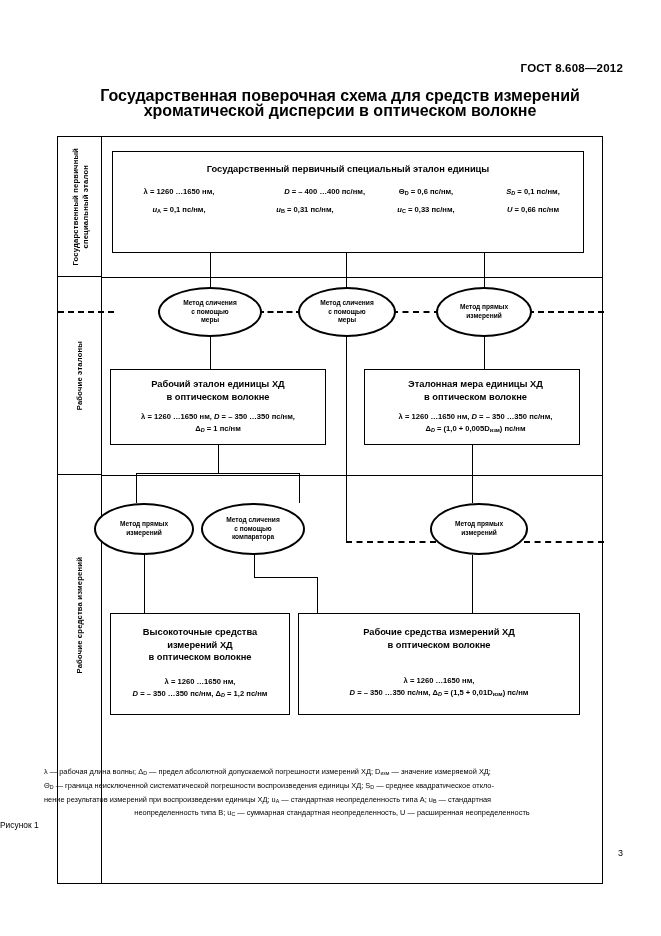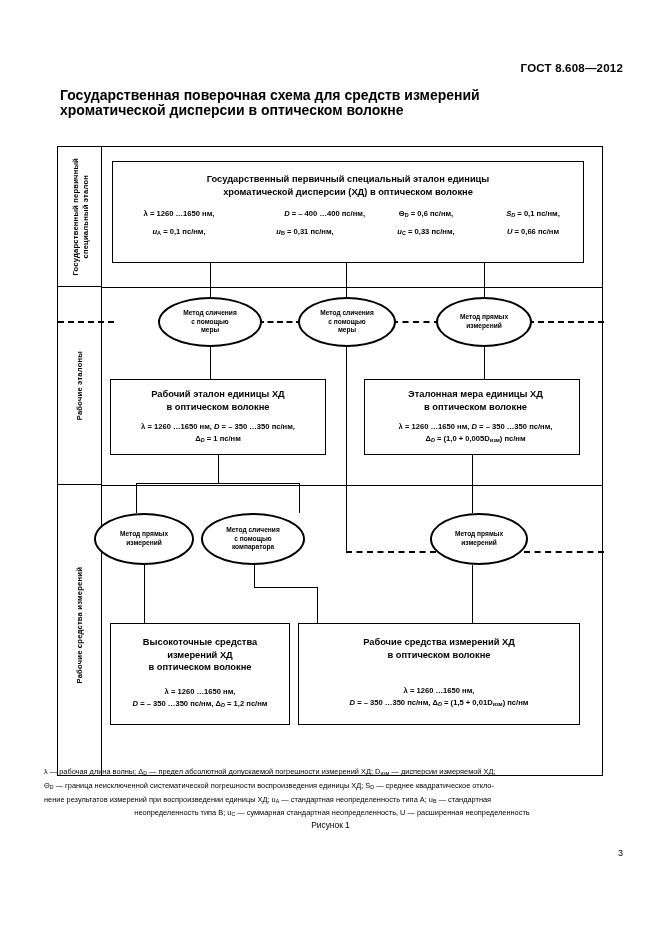--- a/index.html
+++ b/index.html
@@ -23,32 +23,32 @@
     position: absolute;
     right: 38px; top: 62px;
     font-size: 11.5px;
     font-weight: bold;
     letter-spacing: .2px;
   }
   .doc-title {
     position: absolute;
     left: 60px; top: 88px;
     width: 560px;
-    text-align: left;
-    font-size: 14px;
+    text-align: center;
+    font-size: 16px;
     font-weight: bold;
     line-height: 15px;
   }
   .doc-title .l2 { display:block; }
 
   
   .diagram {
     position: absolute;
-    left: 57px; top: 146px;
-    width: 546px; height: 630px;
+    left: 57px; top: 136px;
+    width: 546px; height: 748px;
     border: 1.6px solid #000;
     box-sizing: border-box;
   }
   
   .labelcol {
     position: absolute;
     left: 0; top: 0;
     width: 44px; height: 100%;
     border-right: 1.6px solid #000;
     box-sizing: border-box;
@@ -130,21 +130,20 @@
     width: 576px;
     font-size: 7.4px;
     line-height: 12.6px;
     text-align: justify;
   }
   .footnote .ctr { display:block; text-align:center; }
   .fig-caption {
     position: absolute;
     left: 0; top: 820px;
     width: 661px;
-    text-align: center;
     font-size: 8.4px;
   }
   .pagenum {
     position: absolute;
     right: 38px; top: 848px;
     font-size: 9px;
   }
 </style>
 </head>
 <body>
@@ -171,21 +170,20 @@
       <div class="labelcell lc3">
         <span class="vtext">Рабочие средства измерений</span>
       </div>
     </div>
 
     <div class="hdiv" style="top:140px"></div>
     <div class="hdiv" style="top:338px"></div>
 
     <div class="nbox" style="left:54px; top:14px; width:472px; height:102px; padding-top:11px;">
       <div class="hd">Государственный первичный специальный эталон единицы</div>
-      <div class="hd">хроматической дисперсии (ХД) в оптическом волокне</div>
       <div style="position:relative; height:48px; margin-top:10px;">
         <div class="prm" style="position:absolute; left:6px;  top:0;  width:120px;">
           <span>λ = 1260 …1650 нм,</span>
         </div>
         <div class="prm" style="position:absolute; left:132px; top:0; width:120px;text-align:right;">
           <span class="ital">D</span><span> = – 400 …400 пс/нм,</span>
         </div>
         <div class="prm" style="position:absolute; left:258px; top:0; width:110px;">
           <span>Θ</span><span class="sub">D</span><span> = 0,6 пс/нм,</span>
         </div>
@@ -309,21 +307,21 @@
       </div>
       <div class="prm">
         <span class="ital">D</span><span> = – 350 …350 пс/нм,  </span><span>Δ</span><span class="sub ital">D</span><span> = (1,5 + 0,01D</span><span class="sub">изм</span><span>) пс/нм</span>
       </div>
     </div>
 
   </div>
 
   <div class="footnote">
     <div>
-      <span>λ — рабочая длина волны; Δ</span><span class="sub">D</span><span> — предел абсолютной допускаемой погрешности измерений ХД; D</span><span class="sub">изм</span><span> — дисперсии измеряемой ХД;</span>
+      <span>λ — рабочая длина волны; Δ</span><span class="sub">D</span><span> — предел абсолютной допускаемой погрешности измерений ХД; D</span><span class="sub">изм</span><span> — значение измеряемой ХД;</span>
     </div>
     <div>
       <span>Θ</span><span class="sub">D</span><span> — граница неисключенной систематической погрешности воспроизведения единицы ХД; S</span><span class="sub">D</span><span> — среднее квадратическое откло-</span>
     </div>
     <div>
       <span>нение результатов измерений при воспроизведении единицы ХД; u</span><span class="sub">A</span><span> — стандартная неопределенность типа А; u</span><span class="sub">B</span><span> — стандартная</span>
     </div>
     <div class="ctr">
       <span>неопределенность типа В; u</span><span class="sub">C</span><span> — суммарная стандартная неопределенность, U — расширенная неопределенность</span>
     </div>

